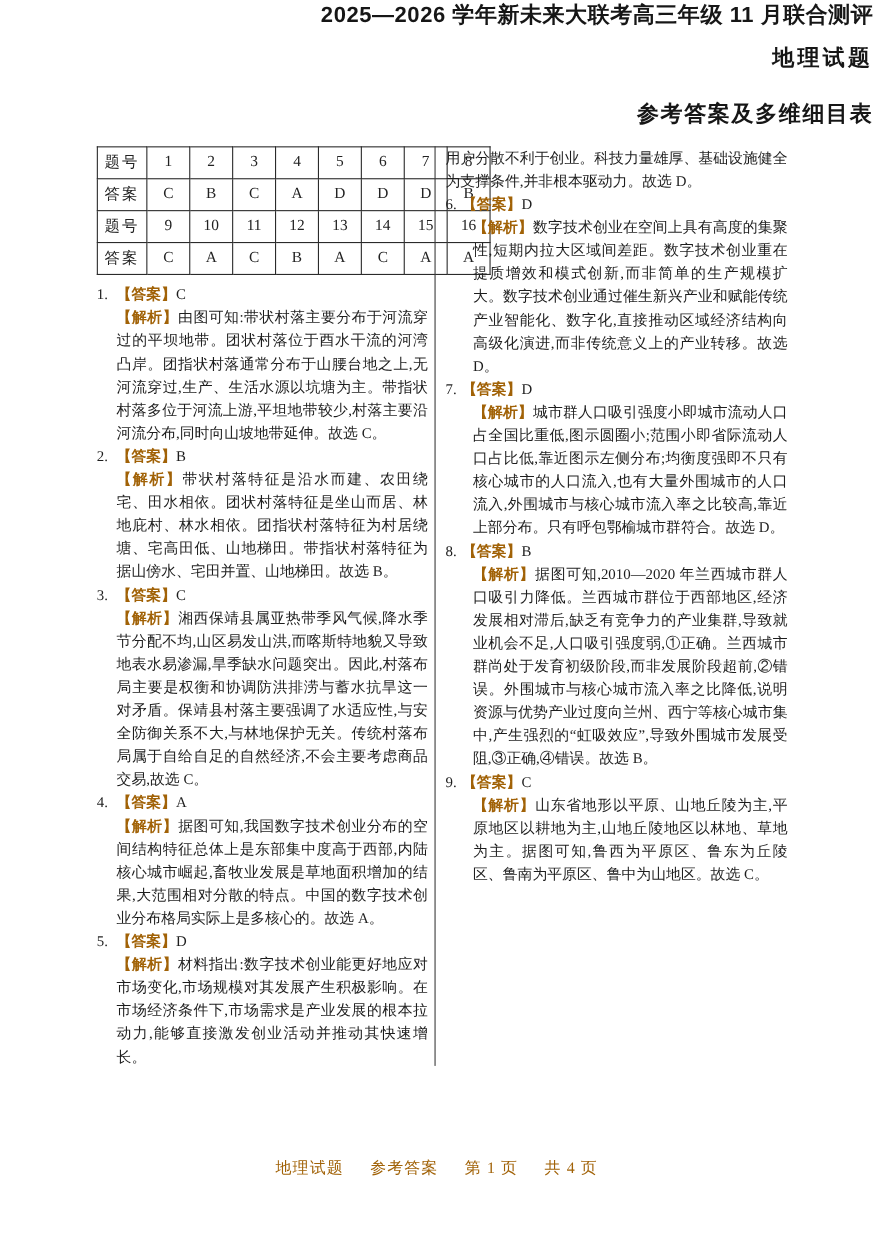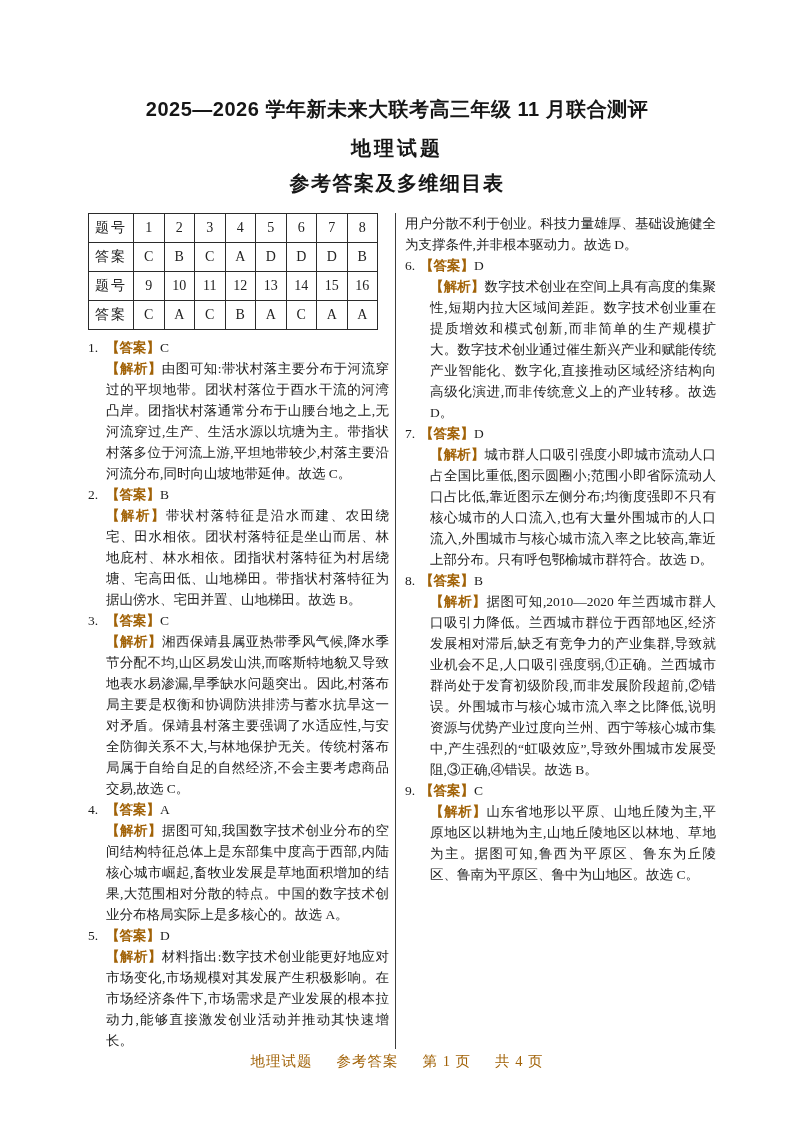--- a/index.html
+++ b/index.html
@@ -6,43 +6,42 @@
   html, body { background: #ffffff; }
   body {
     width: 794px; height: 1123px;
     position: relative; overflow: hidden;
     font-family: "Liberation Serif", serif;
     color: #1d1d1d;
   }
   .page { position: absolute; inset: 0; }
 
   .header {
-    padding-top: 96px;
-    text-align: center;
+    text-align: right;
     font-family: "Liberation Sans", sans-serif;
     font-weight: 700;
     color: #161616;
   }
   .t1 { font-size: 20px; letter-spacing: 0.5px; }
   .t2 { font-size: 20px; margin-top: 12px; letter-spacing: 3px; }
-  .t3 { font-size: 20px; margin-top: 8px; letter-spacing: 1.5px; }
+  .t3 { font-size: 20px; margin-top: 24px; letter-spacing: 1.5px; }
 
   .columns {
     display: flex;
     margin: 16px 78px 0 88px;
     height: 836px;
     align-items: stretch;
   }
   .col-left { width: 301px; flex: none; }
   .divider { width: 1px; background: #3c3c3c; margin-left: 6px; flex: none; }
   .col-right { flex: 1; padding-left: 9px; }
 
   .ans-table {
     border-collapse: collapse;
-    width: 290px;
+    width: 358px;
     margin-bottom: 7px;
     font-size: 14px;
     table-layout: fixed;
     color: #222;
   }
   .ans-table td {
     border: 1px solid #2b2b2b;
     text-align: center;
     height: 29px;
     padding: 0;

